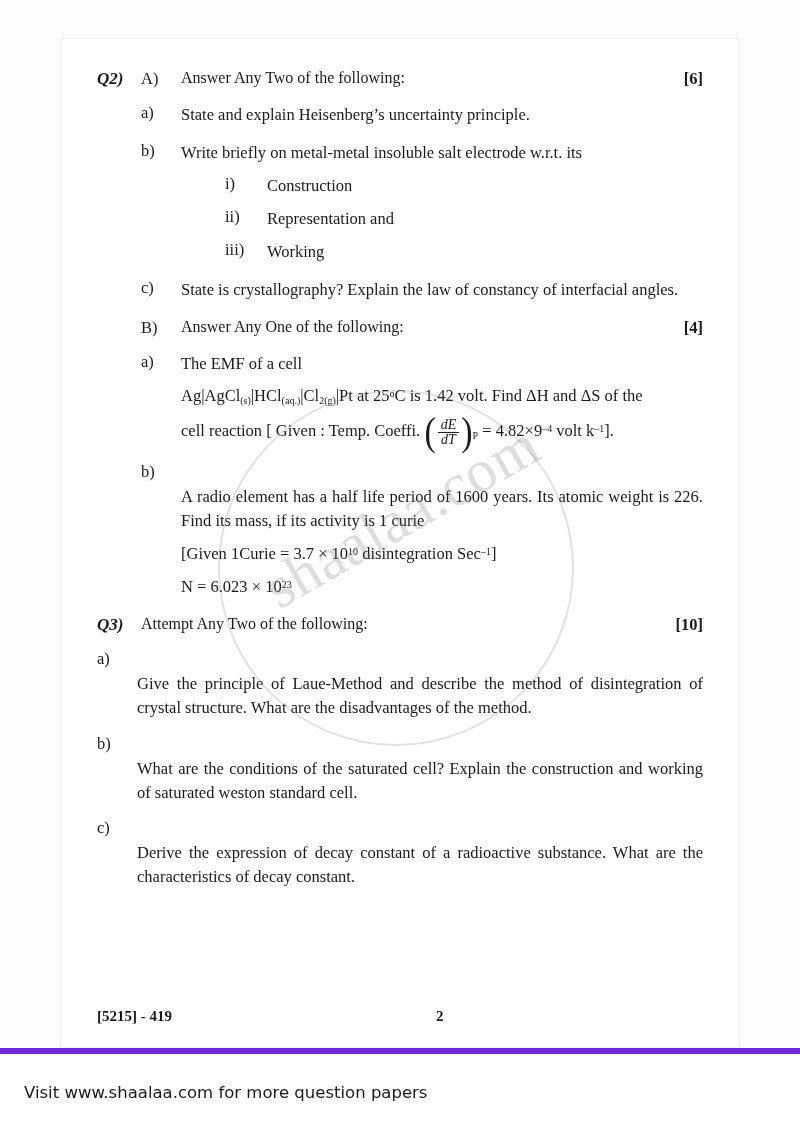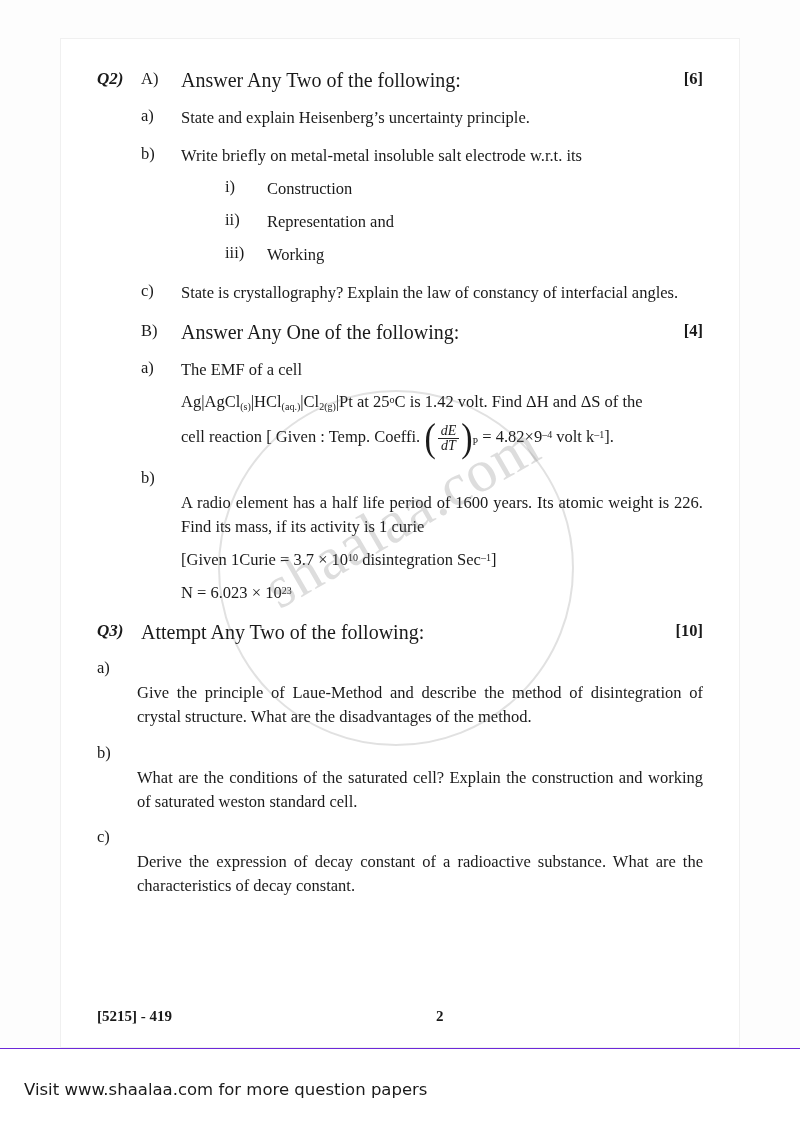--- a/index.html
+++ b/index.html
@@ -101,21 +101,21 @@
   .text.justify { text-align: justify; margin-top: 23px; }
   .marks {
     width: 44px;
     flex: none;
     text-align: right;
     font-weight: bold;
     font-size: 16.5px;
   }
   .head-text {
     flex: 1;
-    font-size: 20px;
+    font-size: 16px;
   }
   .tight { margin-bottom: 9px; }
   .gap-top { margin-top: 16px; }
   sub { font-size: 10px; vertical-align: -0.25em; }
   sup { font-size: 10px; vertical-align: 0.45em; }
   .frac {
     display: inline-block;
     vertical-align: middle;
     text-align: center;
     font-style: italic;
@@ -148,21 +148,21 @@
   }
   .footer .code { width: 300px; }
   .footer .pageno { flex: 1; text-align: left; padding-left: 10px; }
   .sitebar {
     position: absolute;
     left: 0;
     bottom: 0;
     width: 800px;
     height: 82px;
     background: #ffffff;
-    border-top: 1px solid #6d28d9;
+    border-top: 6px solid #6d28d9;
     display: flex;
     align-items: center;
     padding-left: 24px;
     box-sizing: border-box;
   }
   .sitebar .visit {
     font-family: "DejaVu Sans", sans-serif;
     font-size: 16.5px;
     color: #1a1a1a;
   }

